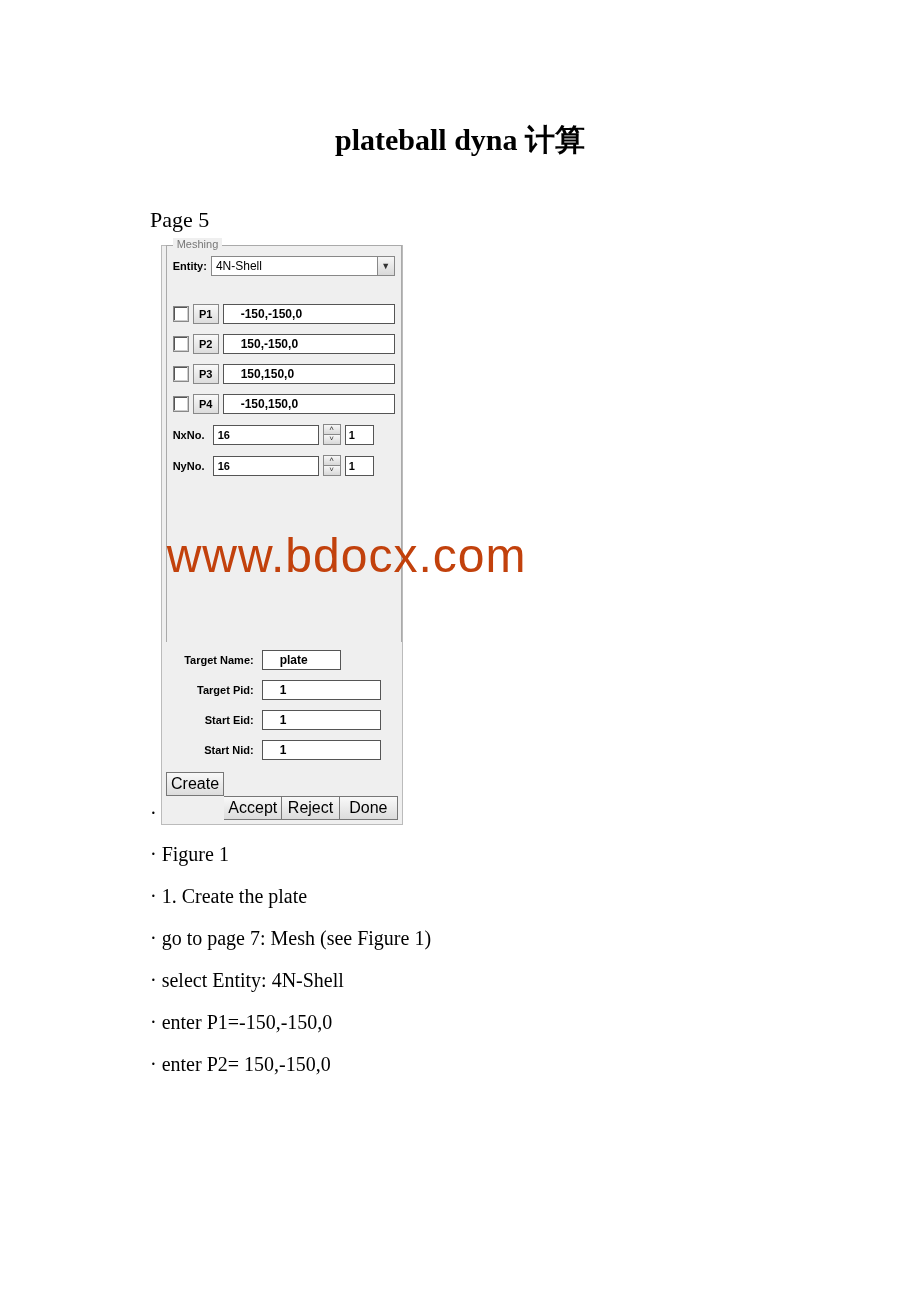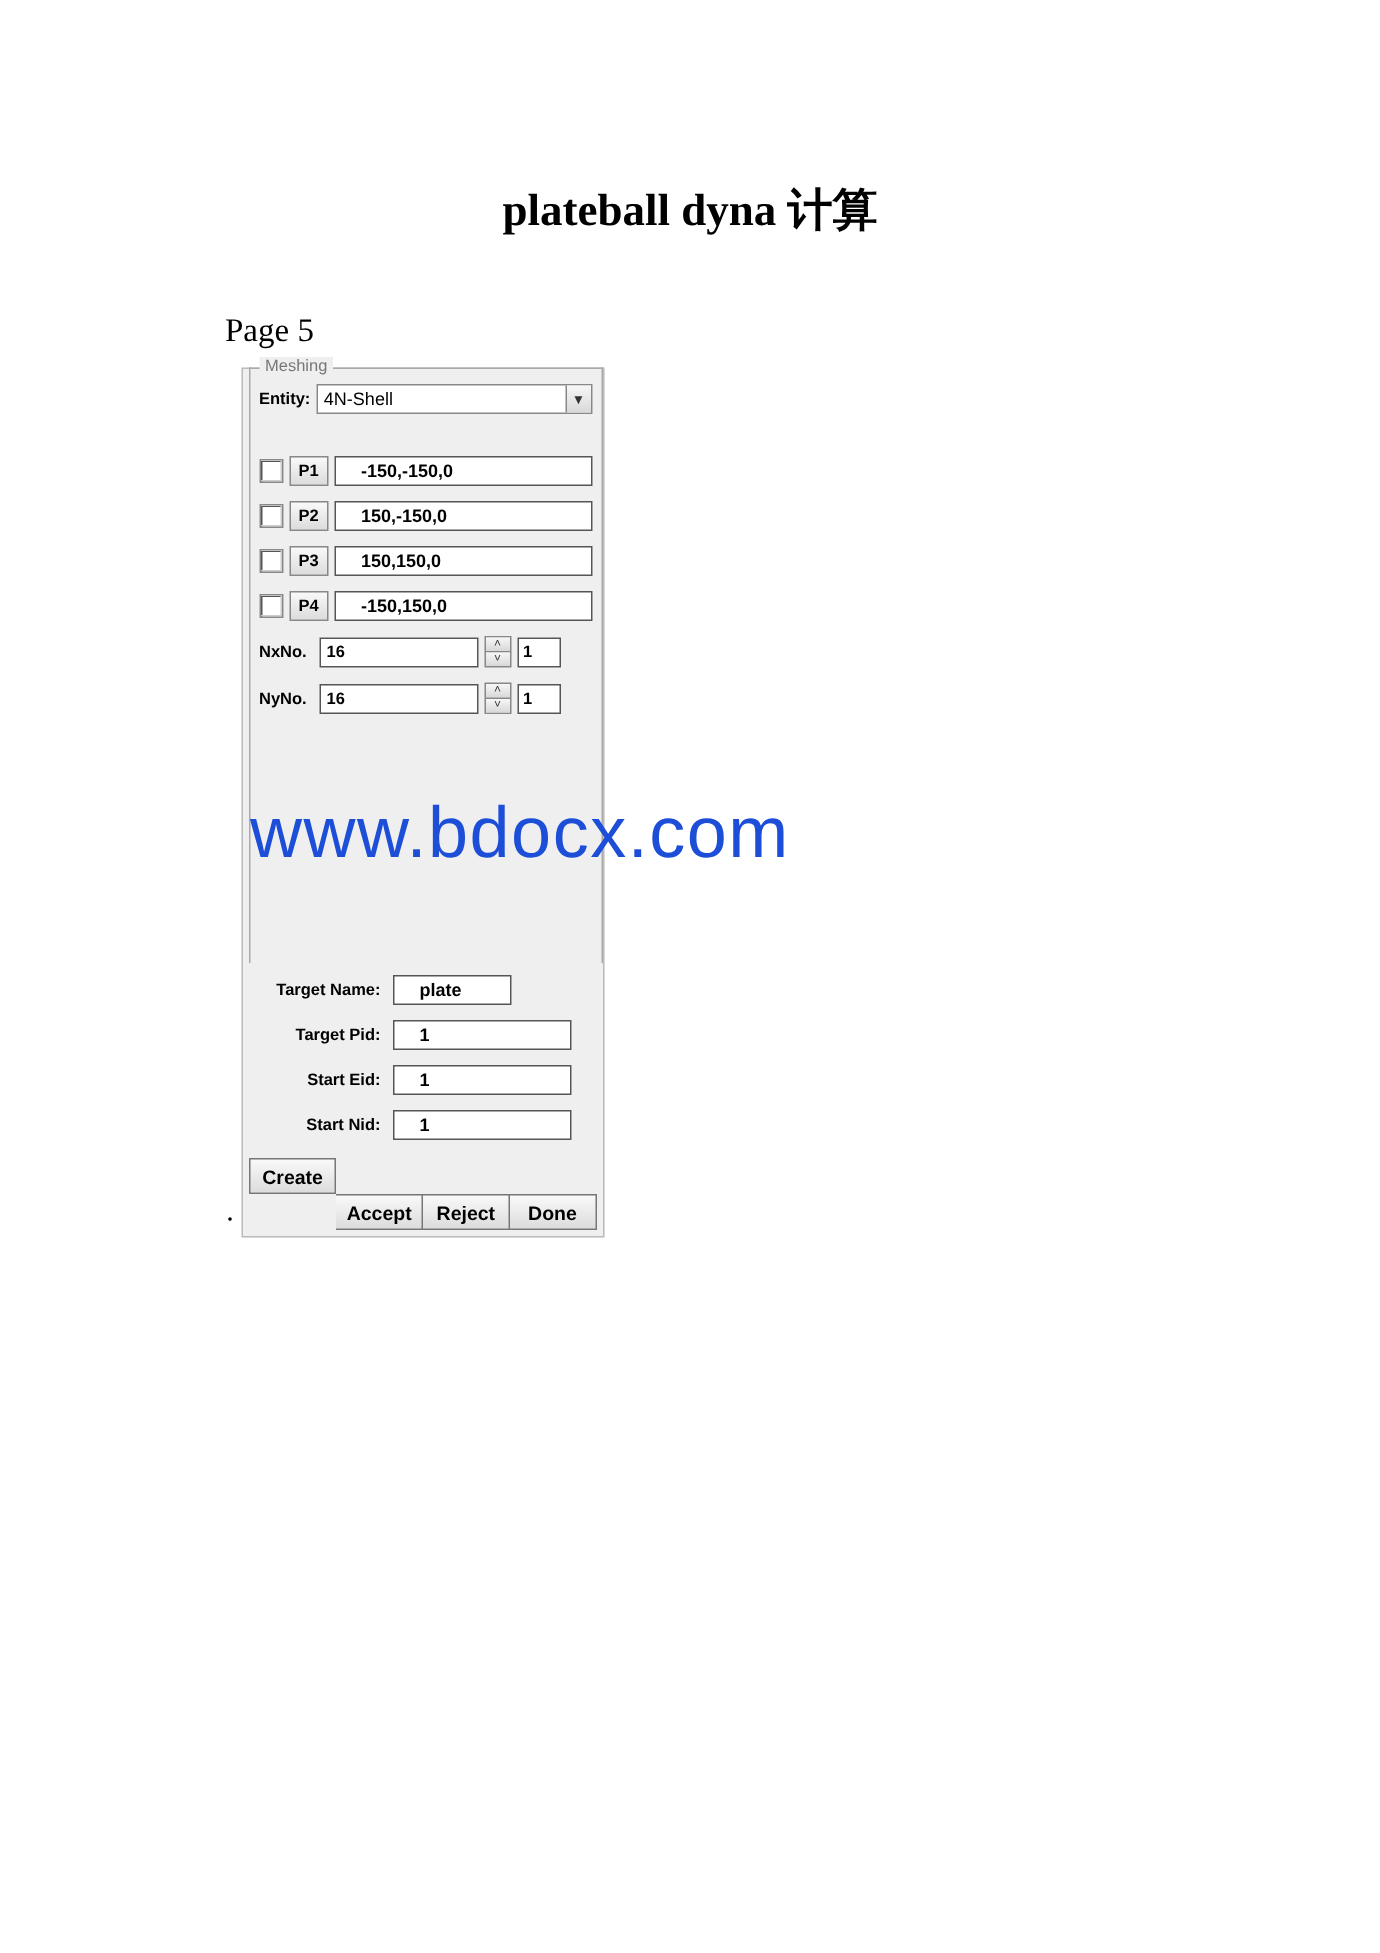--- a/index.html
+++ b/index.html
@@ -152,32 +152,32 @@
     display:flex;
     padding: 4px;
     gap: 0;
   }
   .act-btn {
     flex:1;
     height: 22px;
     background: linear-gradient(#f9f9f9,#dcdcdc);
     border: 1px solid #777;
     display:flex;align-items:center;justify-content:center;
-    font-weight: bold;
-    font-size:13px;
+    font-weight: normal;
+    font-size:16px;
     cursor:pointer;
   }
   .act-btn + .act-btn { border-left: none; margin-top: 24px; }
   .watermark {
     position: absolute;
     left: 0; right: -400px;
     top: 50px;
     text-align: left;
     font-size: 48px;
-    color: #1d4ed8;
+    color: #c2410c;
     font-family: Arial, sans-serif;
     letter-spacing: 1px;
     pointer-events:none;
     white-space: nowrap;
   }
   .doc-text {
     font-size: 20px;
     line-height: 1.9;
     margin-top: 10px;
   }
@@ -270,13 +270,21 @@
     </div>
 
     <div class="btn-row">
       <div class="act-btn">Create</div>
       <div class="act-btn">Accept</div>
       <div class="act-btn">Reject</div>
       <div class="act-btn">Done</div>
     </div>
   </div>
 
+  <div class="doc-text">
+    <div>· Figure 1</div>
+    <div>· 1. Create the plate</div>
+    <div>· go to page 7: Mesh (see Figure 1)</div>
+    <div>· select Entity: 4N-Shell</div>
+    <div>· enter P1=-150,-150,0</div>
+    <div>· enter P2= 150,-150,0</div>
+  </div>
 </div>
 
 </body></html>

